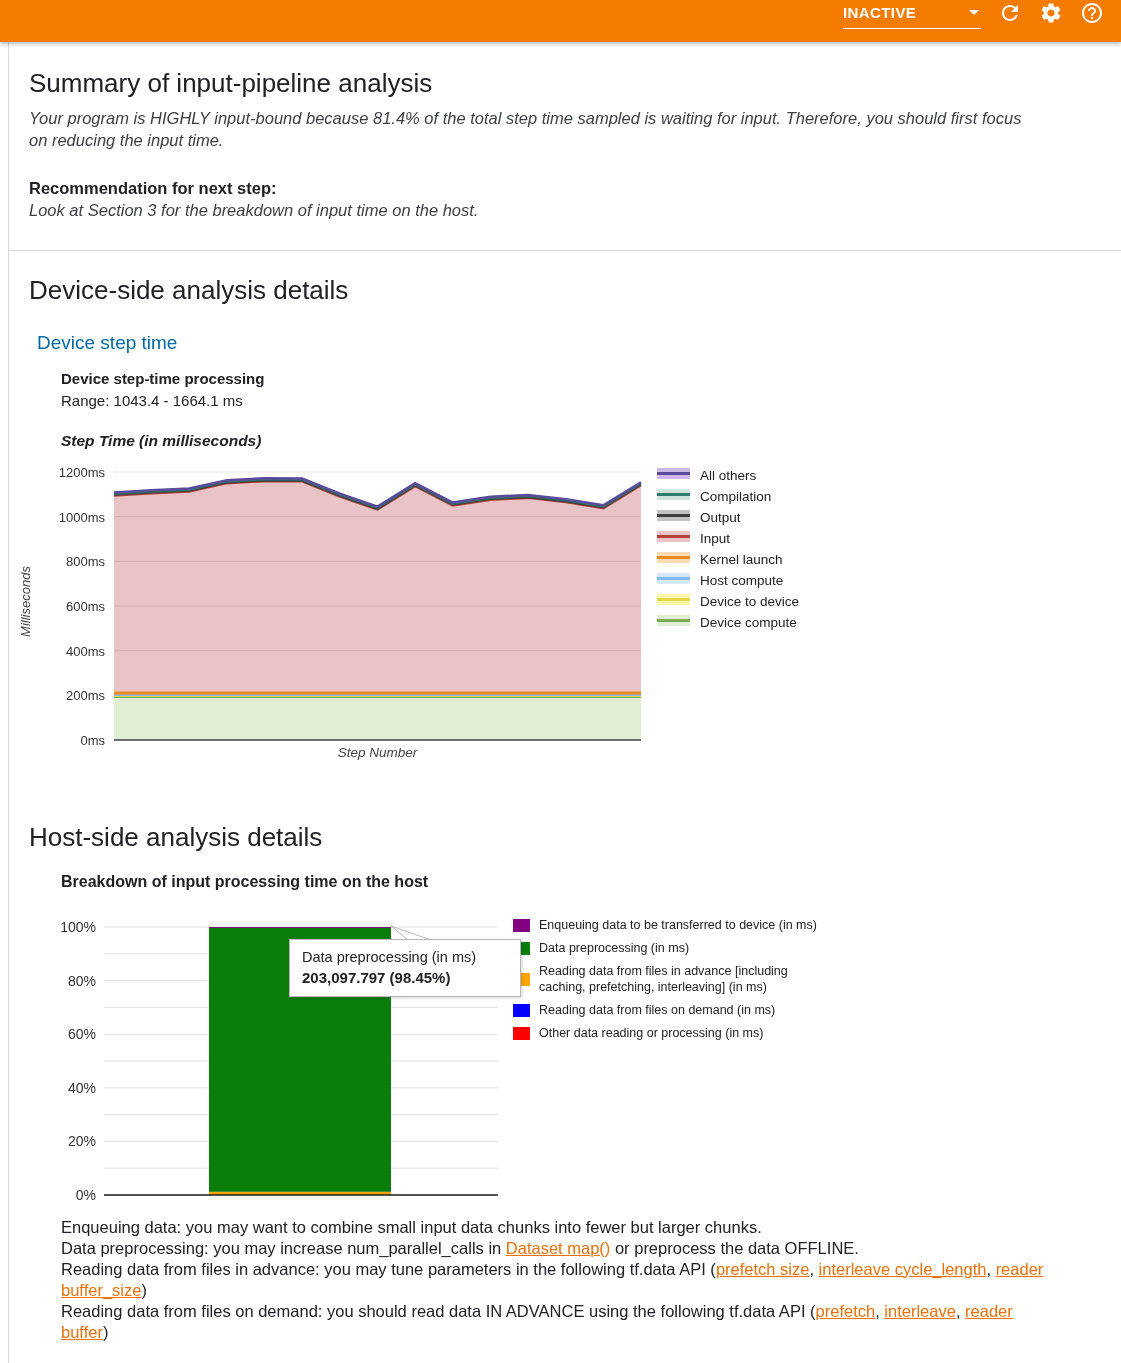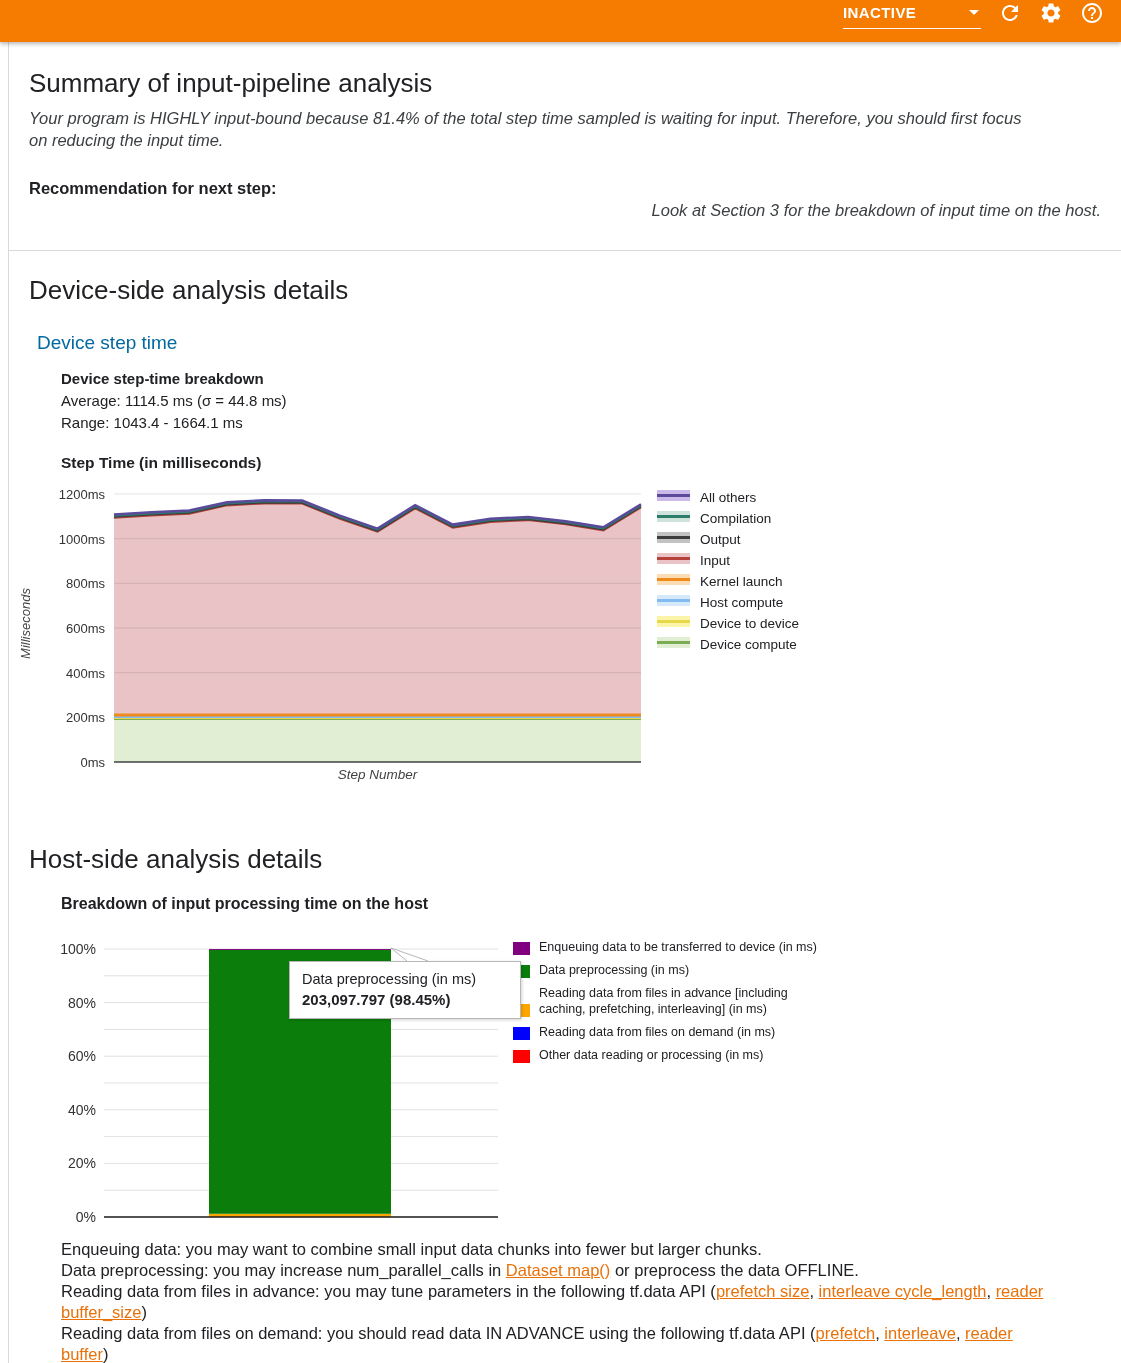--- a/index.html
+++ b/index.html
@@ -21,41 +21,41 @@
 
   
   .card { margin-left:8px; border-left:1px solid #d9d9d9; }
   h2 { font-size:26px; font-weight:400; color:#202124; margin:0; }
   h3 { font-size:19px; font-weight:400; color:#0369a1; margin:26px 0 0 8px; }
 
   section.summary { padding:26px 20px 30px; border-bottom:1px solid #d8d8d8; }
   .lead { font-style:italic; color:#3c4043; font-size:16.5px; line-height:1.32;
     margin:9px 0 0; max-width:1000px; }
   .rec-head { font-weight:bold; font-size:16.5px; margin:27px 0 3px; color:#202124; }
-  .rec-body { font-style:italic; color:#3c4043; font-size:16.5px; margin:0;text-align:right; }
+  .rec-body { font-style:italic; color:#3c4043; font-size:16.5px; margin:0; }
 
   section.device { padding:24px 20px 36px; }
   .stats { margin:14px 0 0 32px; font-size:15px; line-height:22px; color:#202124; }
   .stats .b { font-weight:bold; }
-  .chart-title { font-weight:bold; font-size:15.5px; margin:20px 0 0 32px; color:#202124; }
+  .chart-title { font-weight:bold; font-size:15.5px; margin:20px 0 0 32px; color:#202124;font-style:italic; }
 
   .device-chart-wrap { position:relative; height:320px; margin-top:6px; }
   .y-title { position:absolute; left:-64px; top:138px; width:120px; text-align:center;
     transform:rotate(-90deg); font-style:italic; font-size:13px; color:#424242; }
   .dev-legend { list-style:none; margin:0; padding:0; position:absolute; left:628px; top:12px; }
   .dev-legend li { display:flex; height:21px; }
   .dev-swatch { width:33px; height:11px; position:relative; margin-right:10px; flex:none; }
   .dev-swatch .ln { position:absolute; left:0; right:0; top:4px; height:3px; }
   .dev-legend .lbl { font-size:13.5px; color:#202124; white-space:nowrap; }
 
   section.host { padding:10px 20px 30px; }
   .chart-title2 { font-weight:bold; font-size:16px; margin:20px 0 0 32px; color:#202124; }
   .host-chart-wrap { position:relative; height:302px; margin:20px 0 0 32px; }
   .host-legend { list-style:none; margin:0; padding:0; position:absolute; left:452px; top:6px; }
-  .host-legend li { display:flex; align-items:flex-end; margin-bottom:7px; }
+  .host-legend li { display:flex; align-items:center; margin-bottom:7px; }
   .host-swatch { width:17px; height:13px; margin-right:9px; flex:none; margin-top:1px; }
   .host-legend .lbl { font-size:12.5px; line-height:16px; color:#202124; width:292px; }
 
   .tooltip { position:absolute; left:228px; top:28px; width:206px; background:#fff;
     border:1px solid #b7b7b7; box-shadow:1px 1px 3px rgba(0,0,0,0.18); padding:9px 12px 10px;
     z-index:4; }
   .tt1 { font-size:14.5px; color:#202124; margin-bottom:4px; white-space:nowrap; }
   .tt2 { font-size:15px; font-weight:bold; color:#202124; white-space:nowrap; }
   .callout { position:absolute; left:322px; top:9px; z-index:5; line-height:0; }
 
@@ -99,22 +99,21 @@
     <h2>Summary of input-pipeline analysis</h2>
     <p class="lead">Your program is HIGHLY input-bound because 81.4% of the total step time sampled is waiting for input. Therefore, you should first focus on reducing the input time.</p>
     <p class="rec-head">Recommendation for next step:</p>
     <p class="rec-body">Look at Section 3 for the breakdown of input time on the host.</p>
   </section>
 
   <section class="device">
     <h2>Device-side analysis details</h2>
     <h3>Device step time</h3>
     <div class="stats">
-      <div class="b">Device step-time breakdown</div>
-      <div>Average: 1114.5 ms (σ = 44.8 ms)</div>
+      <div class="b">Device step-time processing</div>
       <div>Range: 1043.4 - 1664.1 ms</div>
     </div>
     <div class="chart-title">Step Time (in milliseconds)</div>
     <div class="device-chart-wrap">
       <div class="y-title">Milliseconds</div>
       <svg id="deviceChart" width="660" height="312">
           <path d="M85,284 L122.64285714285714,284 L160.28571428571428,284 L197.92857142857144,284 L235.57142857142858,284 L273.2142857142857,284 L310.8571428571429,284 L348.5,284 L386.14285714285717,284 L423.7857142857143,284 L461.42857142857144,284 L499.07142857142856,284 L536.7142857142858,284 L574.3571428571429,284 L612,284 L612,240.89666666666668 L574.3571428571429,240.89666666666668 L536.7142857142858,240.89666666666668 L499.07142857142856,240.89666666666668 L461.42857142857144,240.89666666666668 L423.7857142857143,240.89666666666668 L386.14285714285717,240.89666666666668 L348.5,240.89666666666668 L310.8571428571429,240.89666666666668 L273.2142857142857,240.89666666666668 L235.57142857142858,240.89666666666668 L197.92857142857144,240.89666666666668 L160.28571428571428,240.89666666666668 L122.64285714285714,240.89666666666668 L85,240.89666666666668 Z" fill="#e1eed4" stroke="none"></path>
           <path d="M85,240.89666666666668 L122.64285714285714,240.89666666666668 L160.28571428571428,240.89666666666668 L197.92857142857144,240.89666666666668 L235.57142857142858,240.89666666666668 L273.2142857142857,240.89666666666668 L310.8571428571429,240.89666666666668 L348.5,240.89666666666668 L386.14285714285717,240.89666666666668 L423.7857142857143,240.89666666666668 L461.42857142857144,240.89666666666668 L499.07142857142856,240.89666666666668 L536.7142857142858,240.89666666666668 L574.3571428571429,240.89666666666668 L612,240.89666666666668 L612,240.00333333333333 L574.3571428571429,240.00333333333333 L536.7142857142858,240.00333333333333 L499.07142857142856,240.00333333333333 L461.42857142857144,240.00333333333333 L423.7857142857143,240.00333333333333 L386.14285714285717,240.00333333333333 L348.5,240.00333333333333 L310.8571428571429,240.00333333333333 L273.2142857142857,240.00333333333333 L235.57142857142858,240.00333333333333 L197.92857142857144,240.00333333333333 L160.28571428571428,240.00333333333333 L122.64285714285714,240.00333333333333 L85,240.00333333333333 Z" fill="#fbf4a9" stroke="none"></path>
           <path d="M85,240.00333333333333 L122.64285714285714,240.00333333333333 L160.28571428571428,240.00333333333333 L197.92857142857144,240.00333333333333 L235.57142857142858,240.00333333333333 L273.2142857142857,240.00333333333333 L310.8571428571429,240.00333333333333 L348.5,240.00333333333333 L386.14285714285717,240.00333333333333 L423.7857142857143,240.00333333333333 L461.42857142857144,240.00333333333333 L499.07142857142856,240.00333333333333 L536.7142857142858,240.00333333333333 L574.3571428571429,240.00333333333333 L612,240.00333333333333 L612,239.11 L574.3571428571429,239.11 L536.7142857142858,239.11 L499.07142857142856,239.11 L461.42857142857144,239.11 L423.7857142857143,239.11 L386.14285714285717,239.11 L348.5,239.11 L310.8571428571429,239.11 L273.2142857142857,239.11 L235.57142857142858,239.11 L197.92857142857144,239.11 L160.28571428571428,239.11 L122.64285714285714,239.11 L85,239.11 Z" fill="#d6e9fb" stroke="none"></path>
           <path d="M85,239.11 L122.64285714285714,239.11 L160.28571428571428,239.11 L197.92857142857144,239.11 L235.57142857142858,239.11 L273.2142857142857,239.11 L310.8571428571429,239.11 L348.5,239.11 L386.14285714285717,239.11 L423.7857142857143,239.11 L461.42857142857144,239.11 L499.07142857142856,239.11 L536.7142857142858,239.11 L574.3571428571429,239.11 L612,239.11 L612,237.1 L574.3571428571429,237.1 L536.7142857142858,237.1 L499.07142857142856,237.1 L461.42857142857144,237.1 L423.7857142857143,237.1 L386.14285714285717,237.1 L348.5,237.1 L310.8571428571429,237.1 L273.2142857142857,237.1 L235.57142857142858,237.1 L197.92857142857144,237.1 L160.28571428571428,237.1 L122.64285714285714,237.1 L85,237.1 Z" fill="#fbdcb5" stroke="none"></path>

